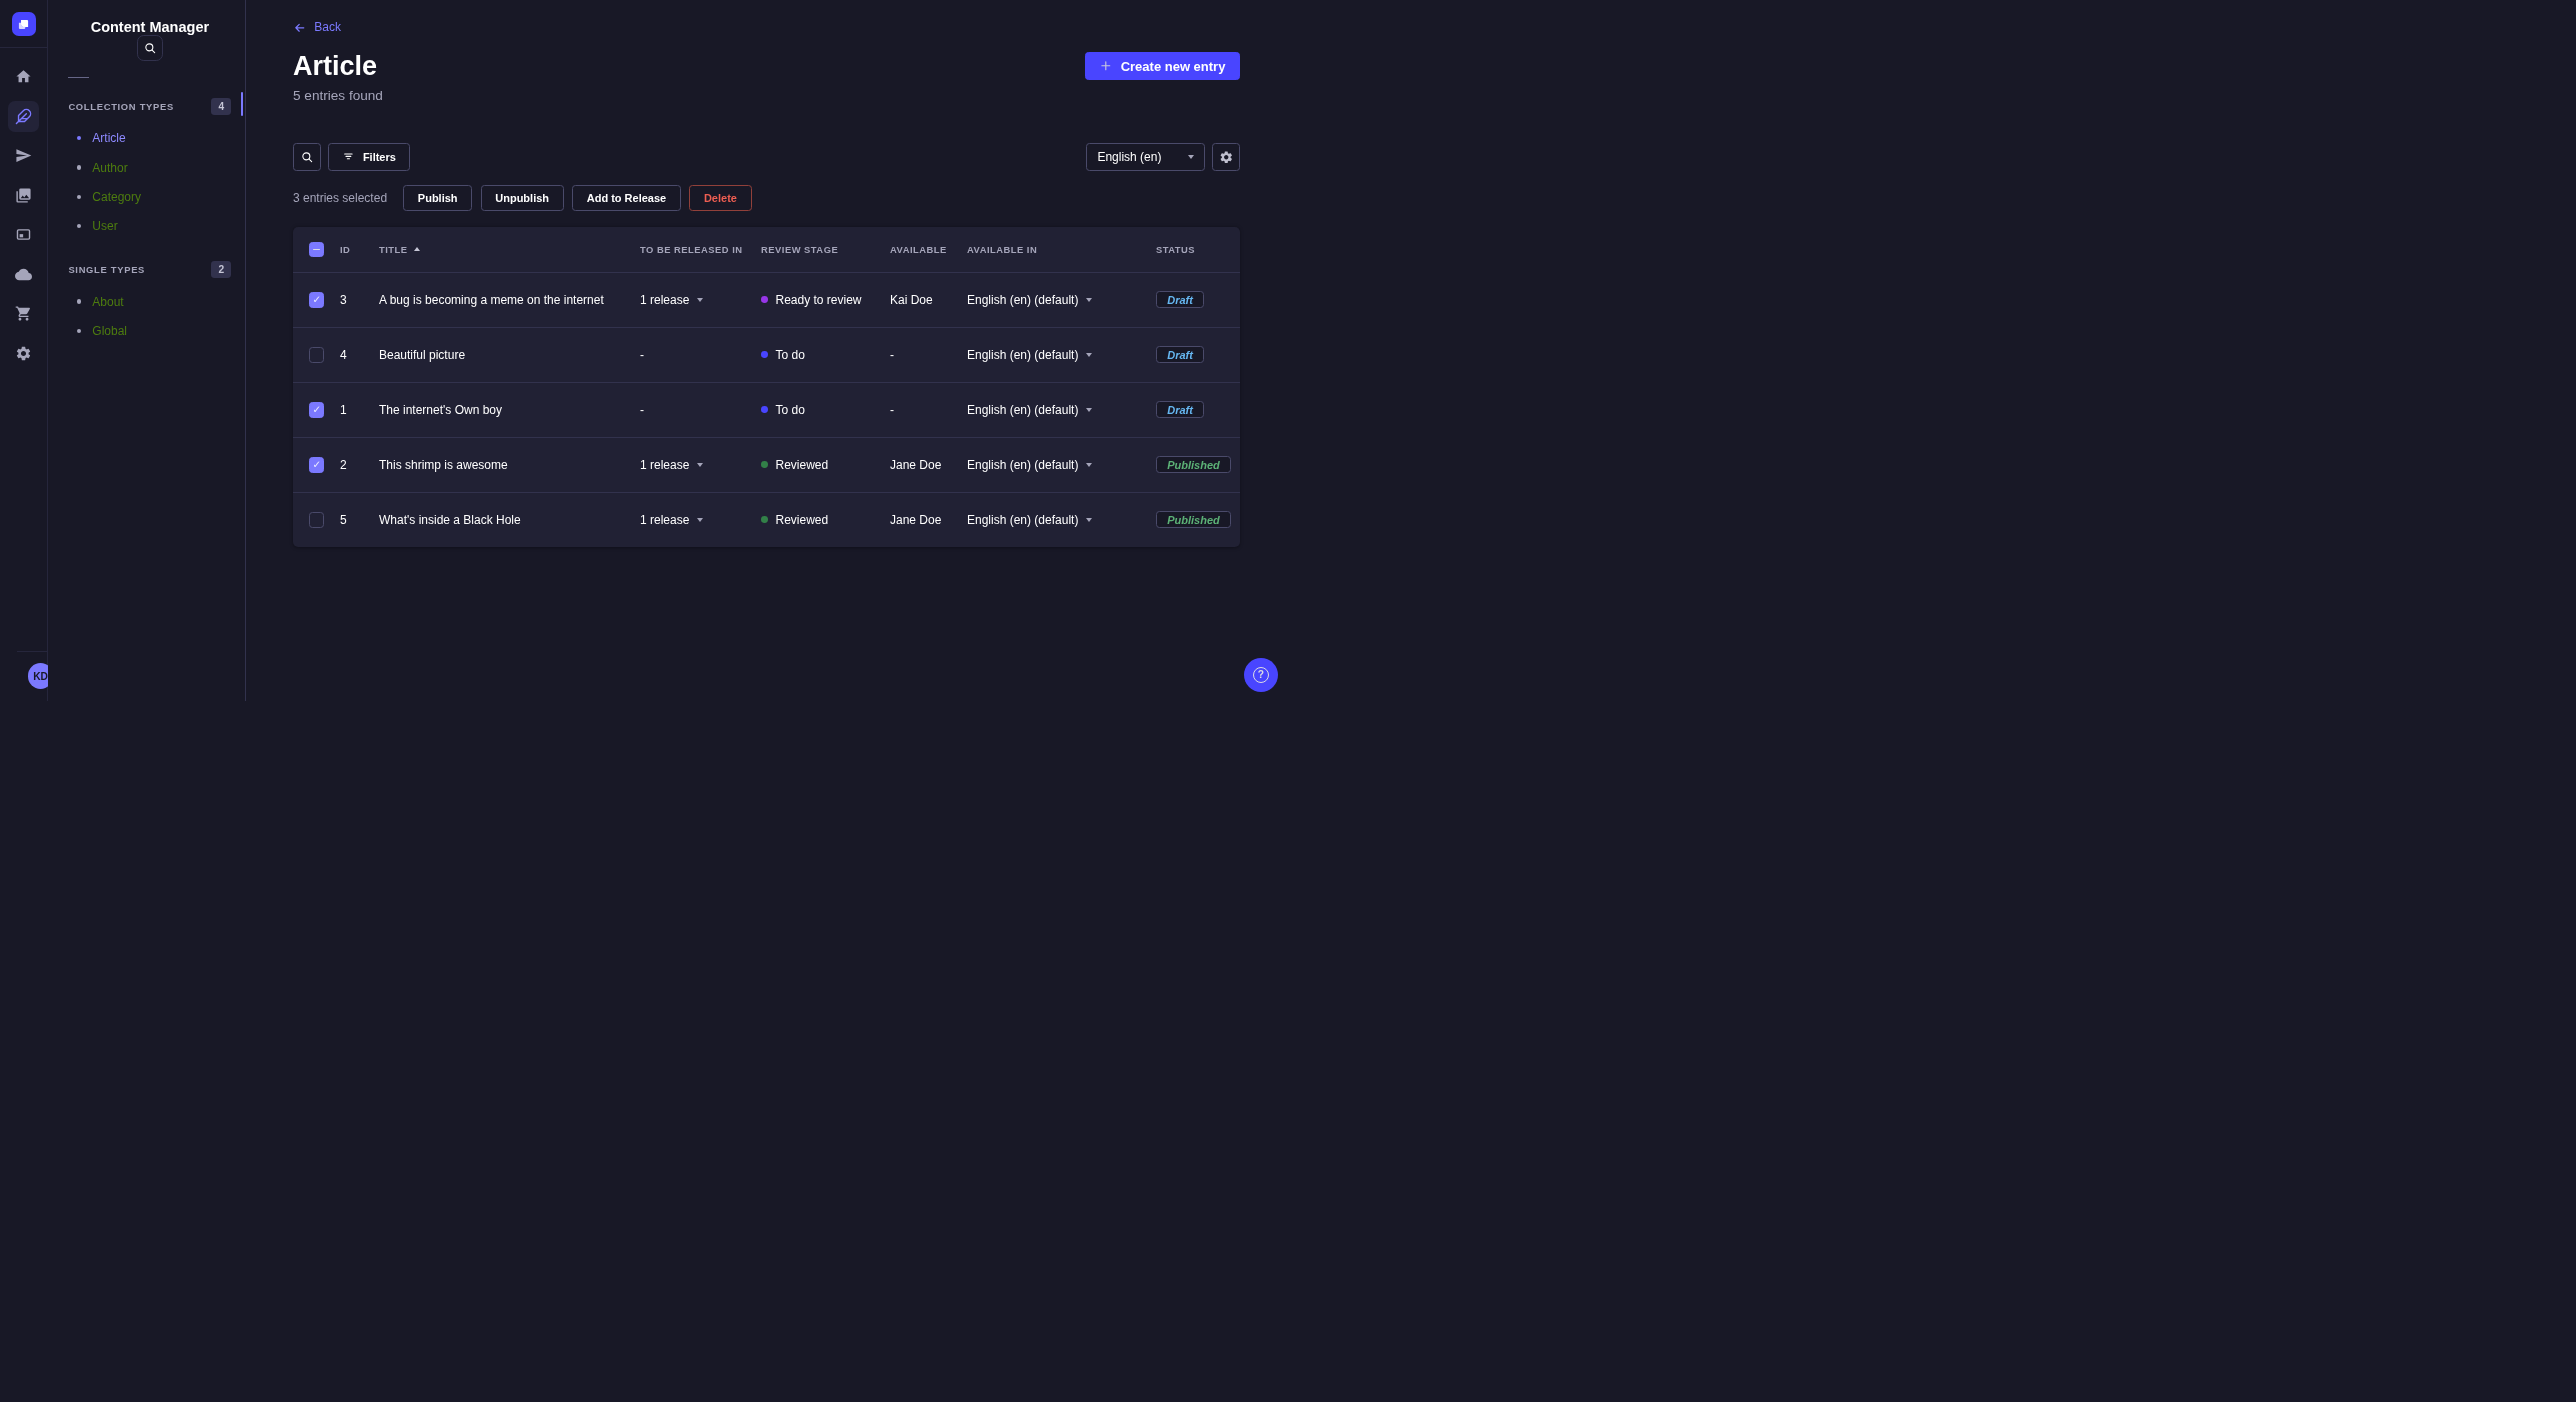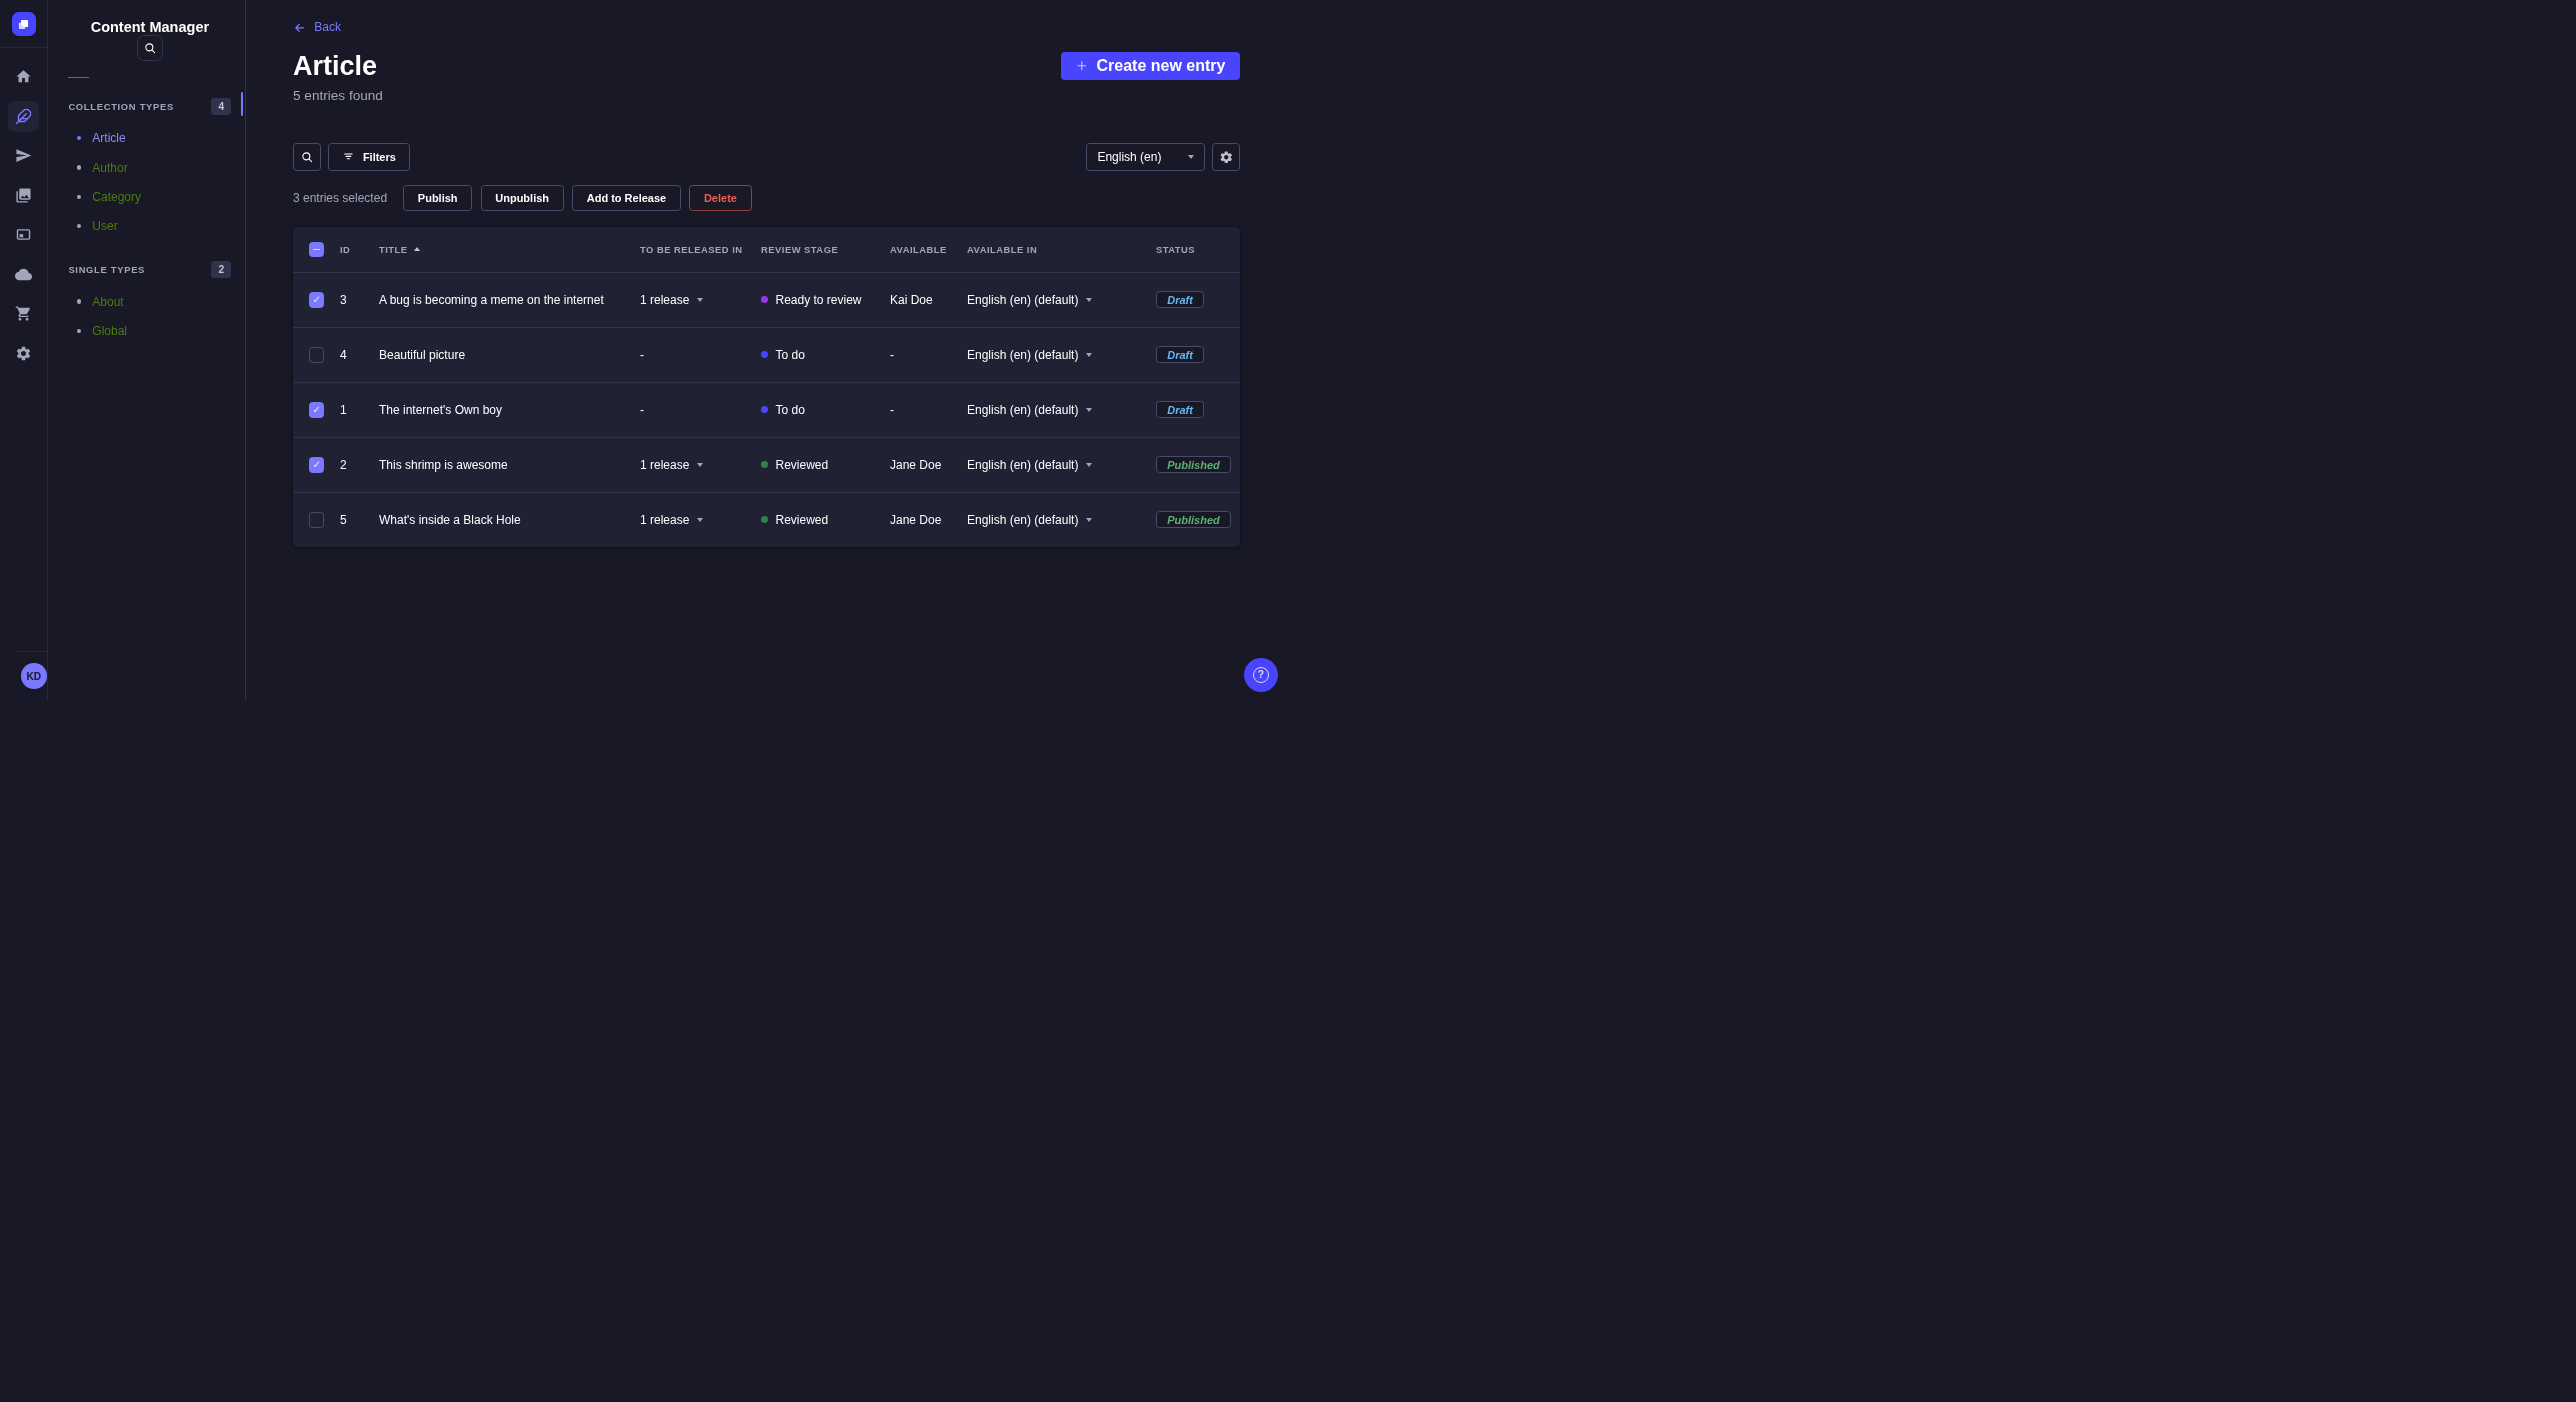--- a/index.html
+++ b/index.html
@@ -28,21 +28,21 @@
     width:31px; height:31px; border:none; border-radius:6.8px; background:transparent;
     display:flex; align-items:center; justify-content:center; cursor:pointer;
   }
   .rail-btn svg { fill:#a5a5ba; }
   .rail-btn .stroked { fill:none; stroke:#a5a5ba; stroke-width:2; stroke-linecap:round; stroke-linejoin:round; }
   .rail-btn[data-active="true"] { background:#232338; }
   .rail-btn[data-active="true"] svg { fill:#7b79ff; }
   .rail-btn[data-active="true"] .stroked { stroke:#7b79ff; fill:none; }
   .rail-bottom {
     margin-top:auto; width:100%; border-top:0.9px solid #26263c;
-    padding:11px 4px 12px; display:flex; justify-content:flex-start;margin-left:34px;
+    padding:11px 4px 12px; display:flex; justify-content:center;margin-left:34px;
   }
   .avatar {
     width:25.6px; height:25.6px; border-radius:50%; background:#7b79ff;
     color:#181826; font-size:10.2px; font-weight:700;
     display:flex; align-items:center; justify-content:center; cursor:pointer;
   }
   
   .subnav {
     position:absolute; left:48px; top:0; bottom:0; width:198px;
     background:#181826; border-right:0.9px solid #32324d;
@@ -80,21 +80,21 @@
     position:absolute; right:1.7px; top:92px; width:2.6px; height:24px;
     background:#7b79ff; border-radius:1.7px; cursor:pointer;
   }
   
   .main { position:absolute; left:245px; top:0; right:0; bottom:0; padding:20.4px 48px 0 48px; }
   .back-link { display:inline-flex; align-items:center; gap:7.7px; color:#7b79ff; font-size:12px; text-decoration:none; cursor:pointer; }
   .head-row { display:flex; justify-content:space-between; align-items:center; margin-top:13.6px; }
   .page-title { font-size:27px; font-weight:700; }
   .create-btn {
     height:28px; padding:0 13.6px; background:#4945ff; border:0.9px solid #4945ff; border-radius:3.4px;
-    color:#fff; font-size:16px; font-weight:600; font-family:inherit;
+    color:#fff; font-size:13px; font-weight:600; font-family:inherit;
     display:flex; align-items:center; gap:7.7px; cursor:pointer;
   }
   .subtitle { margin-top:6px; font-size:13.6px; color:#a5a5ba; }
   .toolbar { margin-top:40px; display:flex; justify-content:space-between; align-items:center; }
   .tool-left, .tool-right { display:flex; gap:6.8px; }
   .icon-btn {
     width:28px; height:28px; border:0.9px solid #4a4a6a; border-radius:3.4px; background:transparent;
     display:flex; align-items:center; justify-content:center; cursor:pointer;
   }
   .filters-btn {

